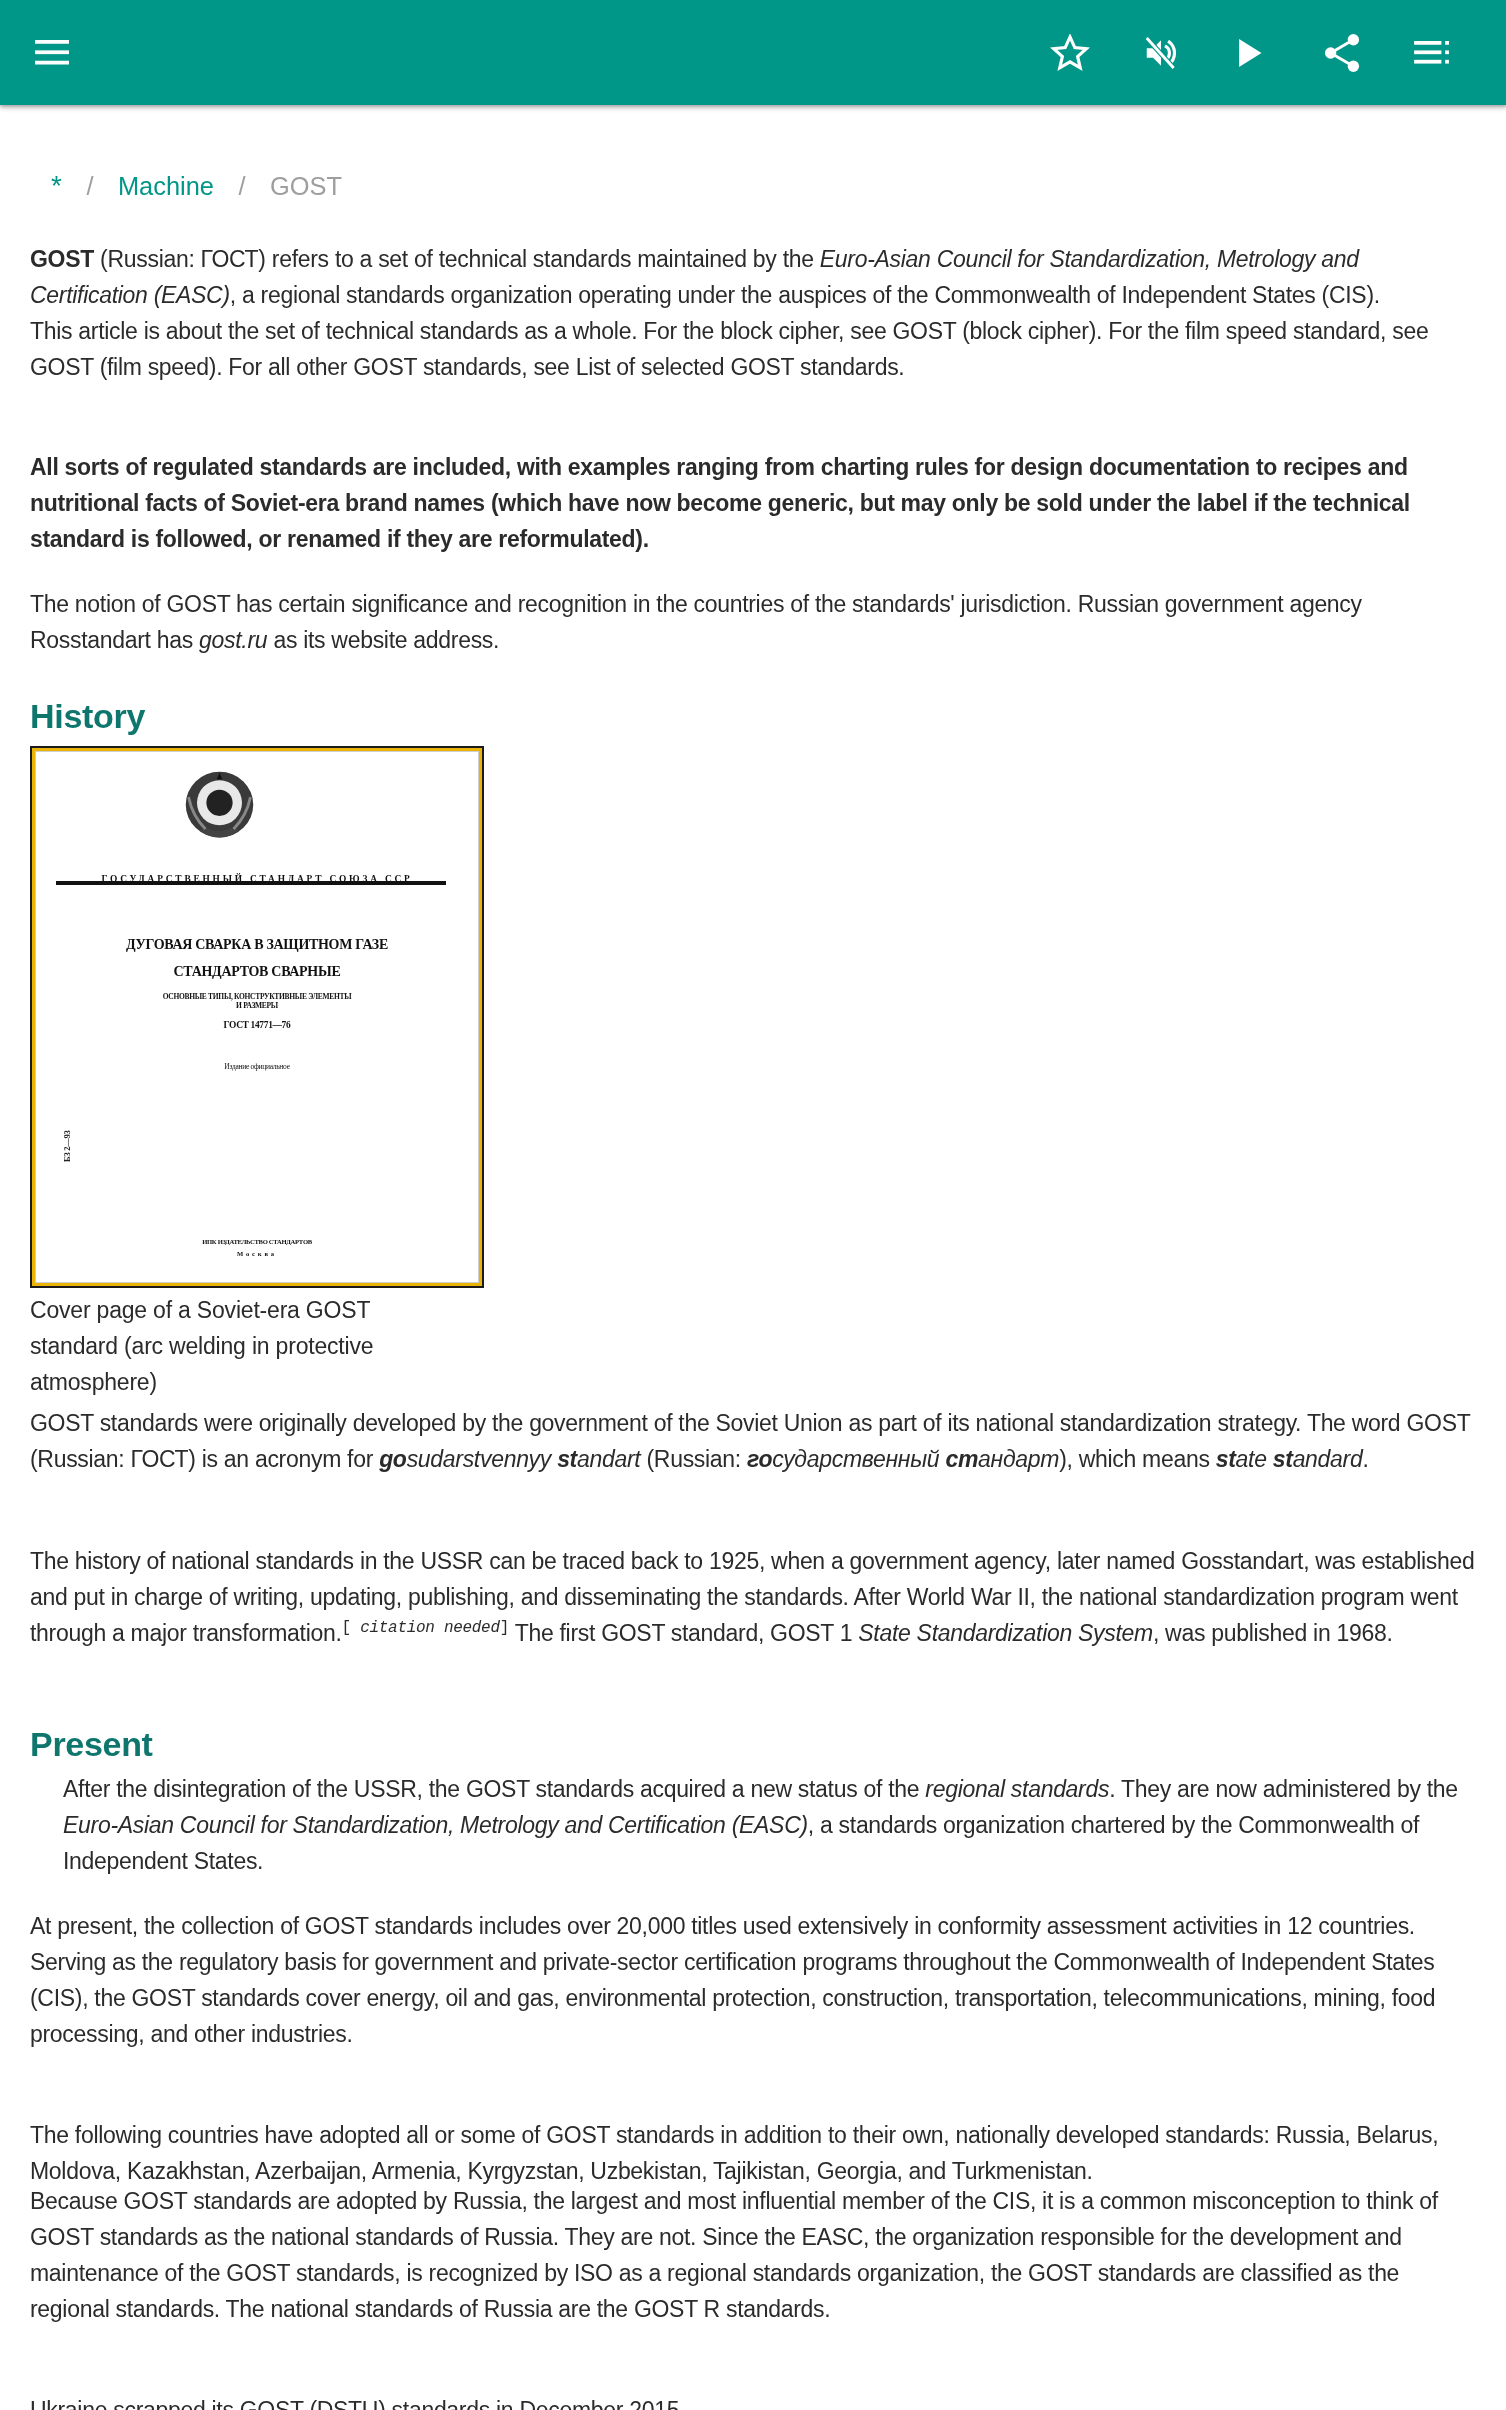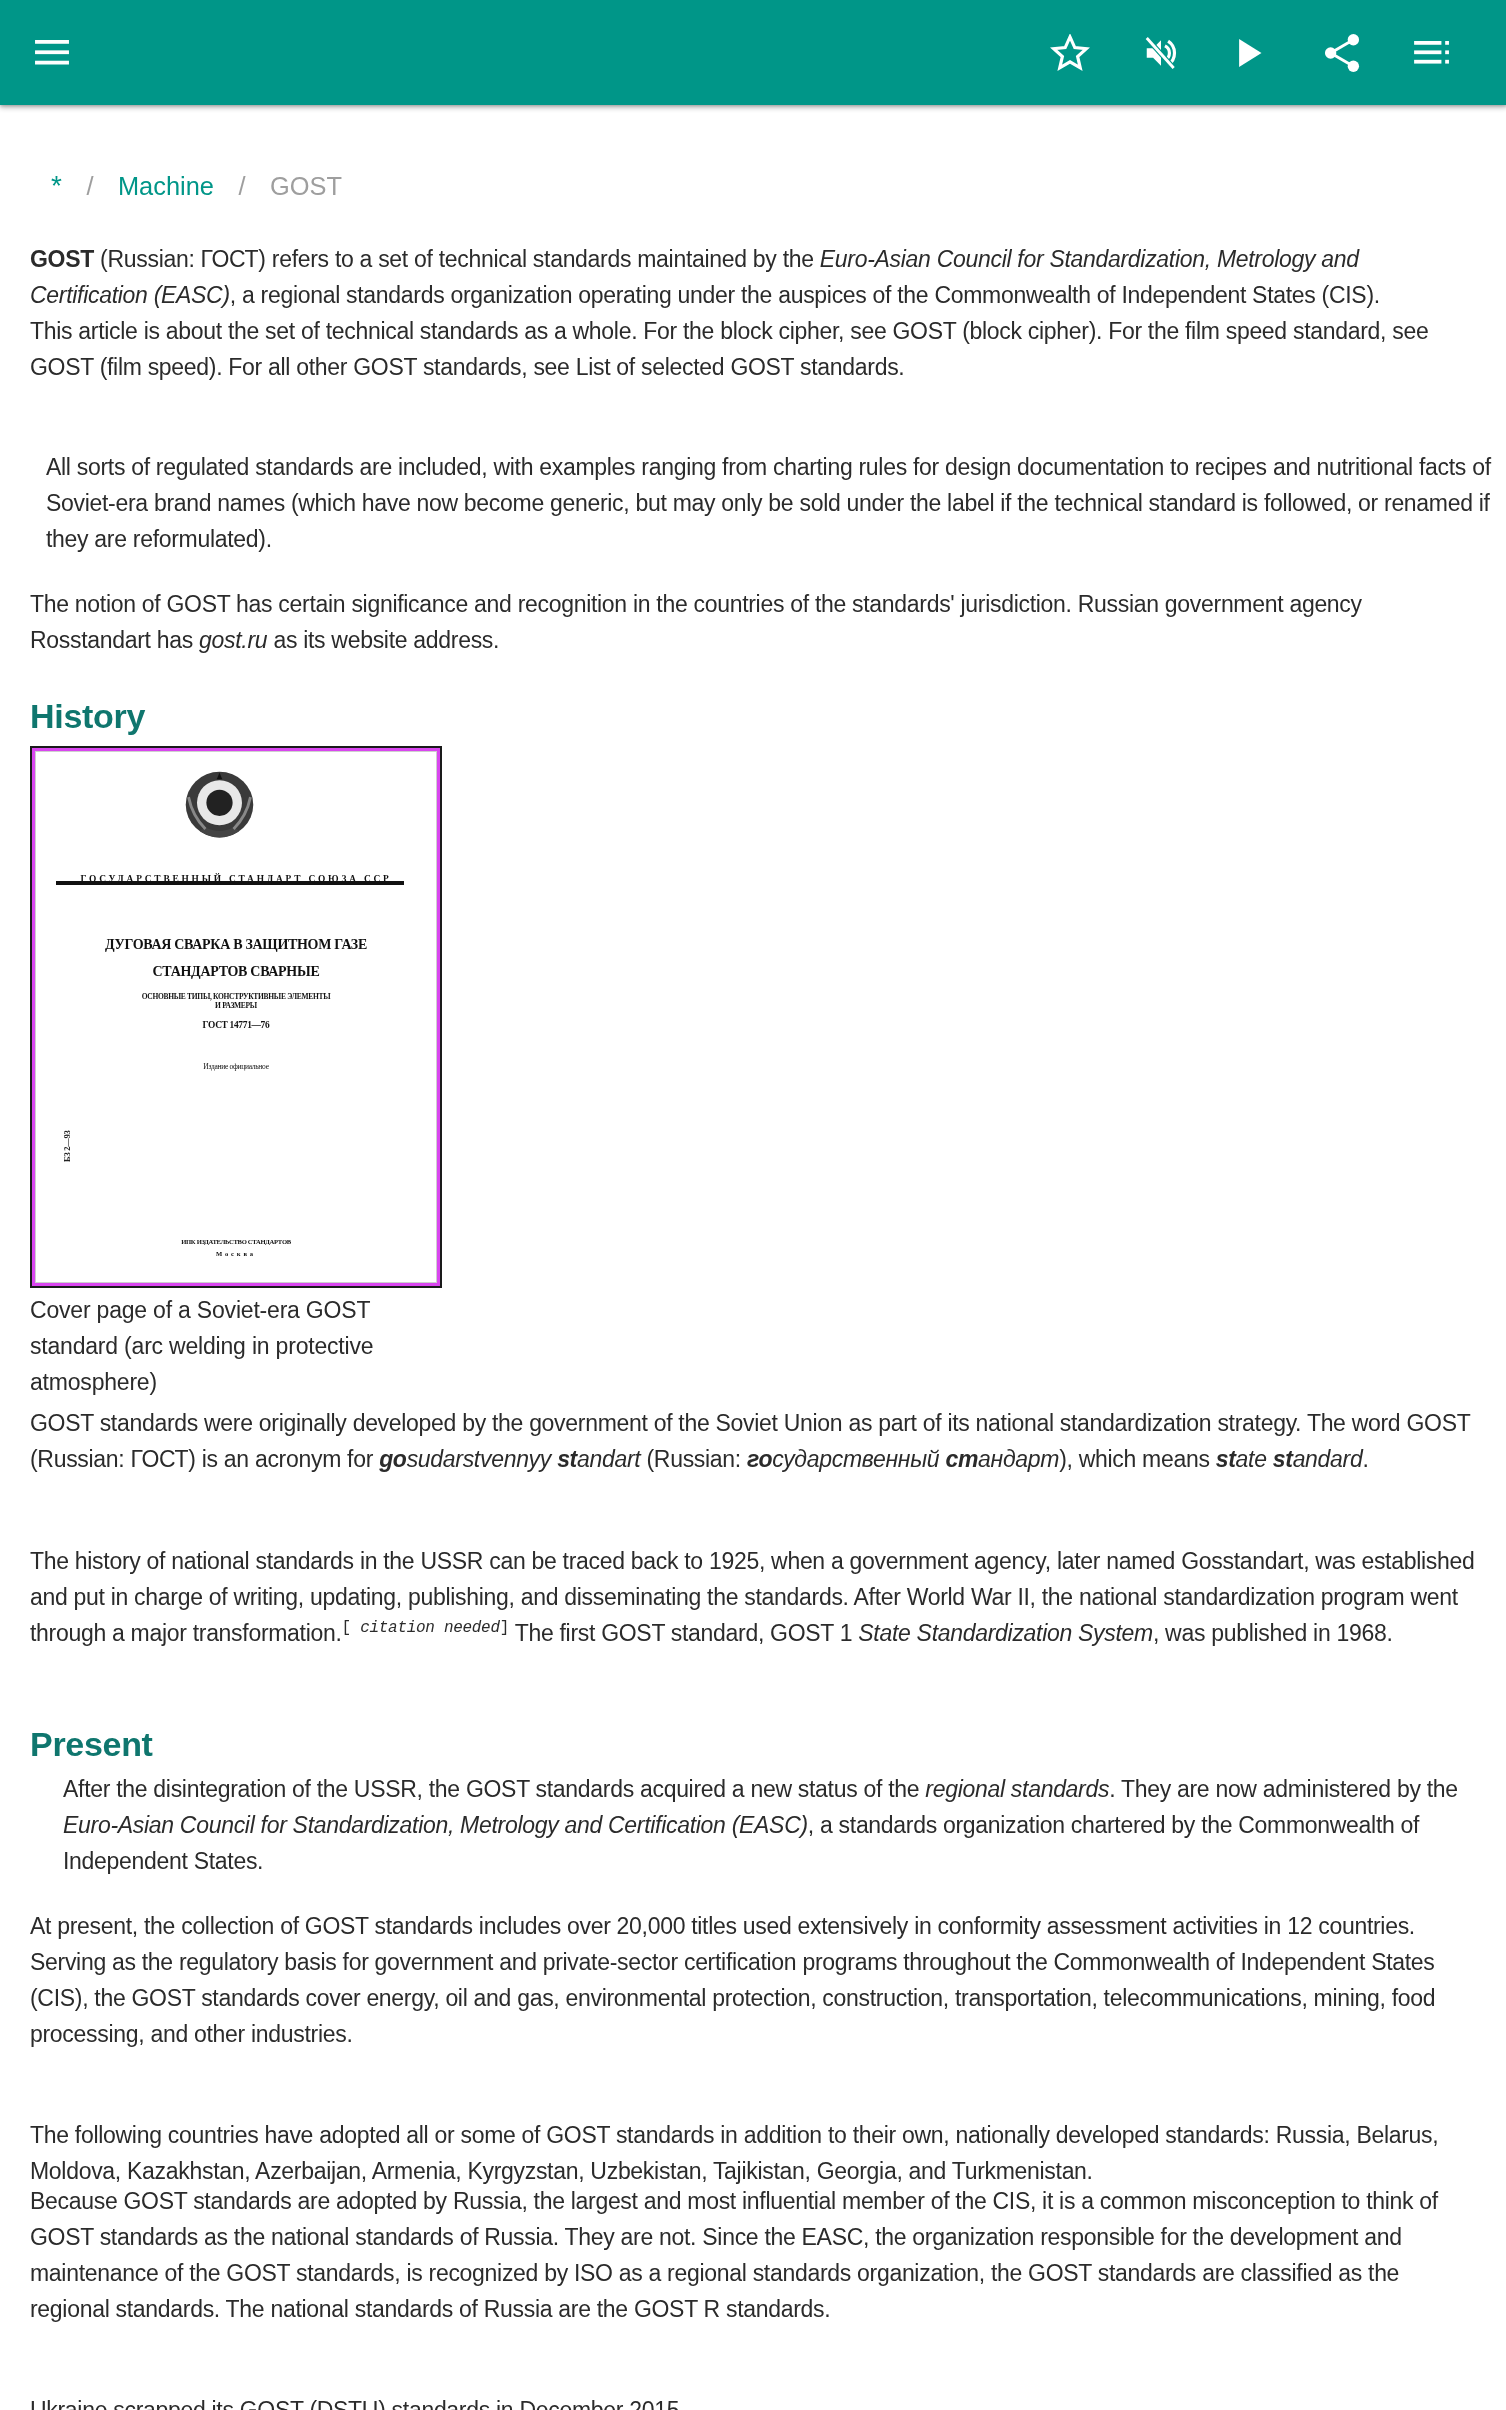--- a/index.html
+++ b/index.html
@@ -28,34 +28,34 @@
     font-size: 25.4px; line-height: 38px; display: flex; align-items: center;
     letter-spacing: 0;
   }
   .breadcrumb .crumb-link { color: #009688; text-decoration: none; }
   .breadcrumb .sep { color: #9e9e9e; margin: 0 24.5px; }
   .breadcrumb .crumb-current { color: #9e9e9e; }
   .breadcrumb .home { font-size: 28px; }
 
   p { margin: 0; }
   .p1 { position: absolute; top: 136px; left: 0; width: 1450px; }
-  .p2 { position: absolute; top: 344px; left: 16px; width: 1450px; }
+  .p2 { position: absolute; top: 344px; left: 0; width: 1450px; font-weight: bold; }
   .p3 { position: absolute; top: 481px; left: 0; width: 1450px; }
 
   h2 {
     font-size: 34px; font-weight: bold; color: #0f766e; line-height: 41px;
     letter-spacing: -0.3px;
   }
   .h-history { position: absolute; top: 591px; left: 0; }
   .figure {
     position: absolute; top: 641px; left: 0; width: 377px;
   }
   .figure .frame {
-    width: 412px; height: 542px; border: 2.8px solid #1a1a1a;
-    background: #d946ef; position: relative; overflow: hidden;
+    width: 454px; height: 542px; border: 2.8px solid #1a1a1a;
+    background: #eab308; position: relative; overflow: hidden;
   }
   .figure .frame .inner {
     position: absolute; inset: 2.8px; border: 0.9px solid #cfcfcf; background: #ffffff;
   }
   .cover-text { position: absolute; left: 0; width: 100%; text-align: center; font-family: "Liberation Serif", serif; color: #111; font-weight: bold; }
   .figcaption { margin-top: 4px; width: 377px; font-size: 23px; line-height: 36px; letter-spacing: -0.2px; }
 
   .p4 { position: absolute; top: 1300px; left: 0; width: 1450px; }
   .p5 { position: absolute; top: 1438px; left: 0; width: 1450px; }
   .h-present { position: absolute; top: 1619px; left: 0; }

